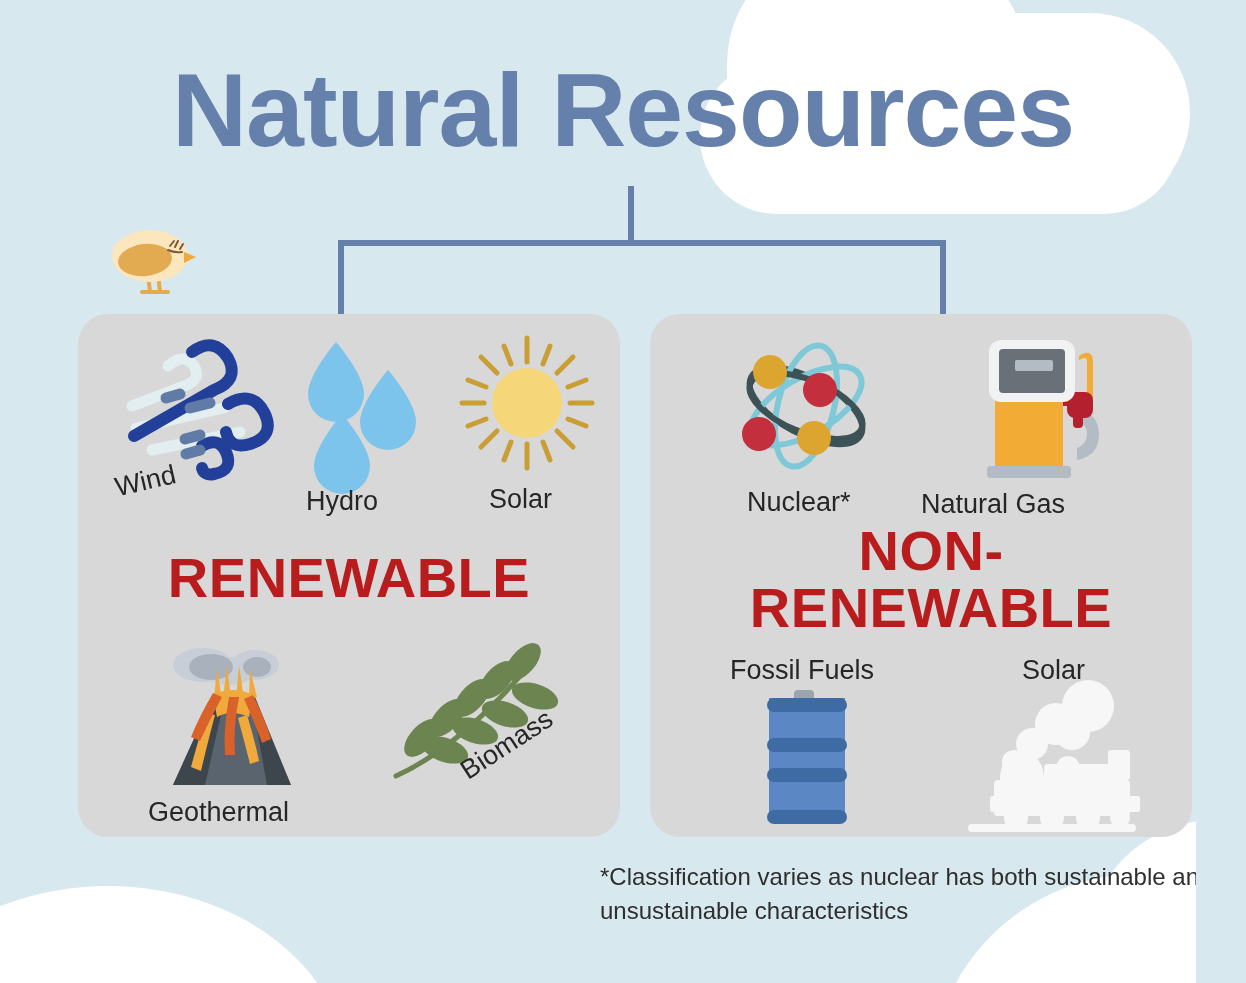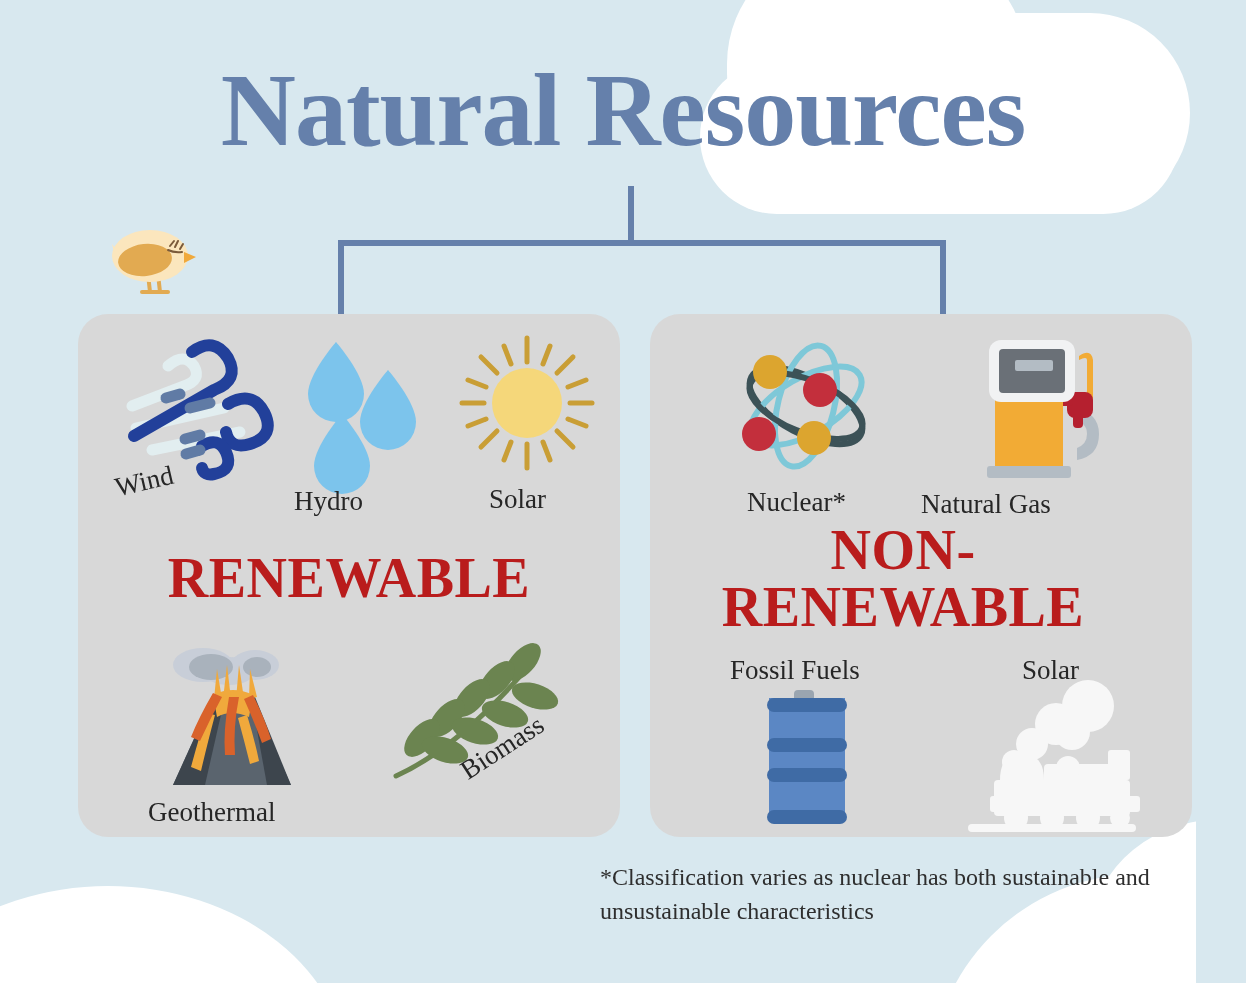--- a/index.html
+++ b/index.html
@@ -3,21 +3,21 @@
 <meta charset="utf-8">
 <style>
   html,body{margin:0;padding:0;}
   body{
     width:1246px;height:983px;
     background:#d8e8ef;
     font-family:"Liberation Sans", sans-serif;
     overflow:hidden;
     position:relative;
   }
-  #stage{position:absolute;inset:0;width:1196px;height:983px;overflow:hidden;font-family:Liberation Serif, serif;}
+  #stage{position:absolute;inset:0;width:1196px;height:983px;overflow:hidden;}
 
   
   .bg-shape{position:absolute;background:#ffffff;border-radius:50%;}
   #cloud-tr-a{left:727px;top:-56px;width:300px;height:250px;border-radius:120px;}
   #cloud-tr-b{left:890px;top:13px;width:300px;height:200px;border-radius:100px;}
   #cloud-tr-c{left:700px;top:60px;width:480px;height:154px;border-radius:80px;}
   #cloud-bl{left:-132px;top:886px;width:480px;height:380px;}
   #cloud-br{left:930px;top:874px;width:560px;height:420px;border-radius:220px;}
   #cloud-br2{left:1086px;top:820px;width:300px;height:260px;border-radius:130px;}
 
@@ -45,21 +45,21 @@
   }
   #panel-renewable{left:78px;top:314px;width:542px;height:523px;}
   #panel-nonrenewable{left:650px;top:314px;width:542px;height:523px;}
 
   .cat-heading{
     position:absolute;text-align:center;
     color:#b91c1c;font-weight:bold;letter-spacing:0.5px;
     line-height:1.0;
   }
   #heading-renewable{left:78px;top:550px;width:542px;font-size:56px;}
-  #heading-nonrenewable{left:632px;top:522px;width:542px;font-size:56px;line-height:1.02;}
+  #heading-nonrenewable{left:660px;top:522px;width:542px;font-size:56px;line-height:1.02;}
 
   
   .item-label{
     position:absolute;color:#262626;font-size:27px;
     white-space:nowrap;
   }
   .icon-box{position:absolute;}
 
   
   #footnote{
@@ -126,21 +126,21 @@
   </div>
   <div class="item-label" style="left:112px;top:473px;transform:rotate(-13deg);transform-origin:left top;">Wind</div>
 
   <div class="icon-box" style="left:306px;top:338px;">
     <svg width="112" height="136" viewBox="0 0 112 136">
       <path d="M30 4 C30 4 58 36 58 56 A28 28 0 0 1 2 56 C2 36 30 4 30 4 Z" fill="#7cc4ec"></path>
       <path d="M82 32 C82 32 110 64 110 84 A28 28 0 0 1 54 84 C54 64 82 32 82 32 Z" fill="#7cc4ec"></path>
       <path d="M36 76 C36 76 64 108 64 128 A28 28 0 0 1 8 128 C8 108 36 76 36 76 Z" fill="#7cc4ec"></path>
     </svg>
   </div>
-  <div class="item-label" style="left:294px;top:486px;">Hydro</div>
+  <div class="item-label" style="left:306px;top:486px;">Hydro</div>
 
   <div class="icon-box" style="left:458px;top:336px;">
     <svg width="138" height="134" viewBox="0 0 138 134">
       <circle cx="69" cy="67" r="35" fill="#f5d77a"></circle>
       <g stroke="#c99e35" stroke-width="5" stroke-linecap="round">
         <path d="M69 2 L69 26"></path>
           <path d="M69 108 L69 132"></path>
         <path d="M4 67 L26 67"></path>
           <path d="M112 67 L134 67"></path>
         <path d="M23 21 L39 37"></path>

